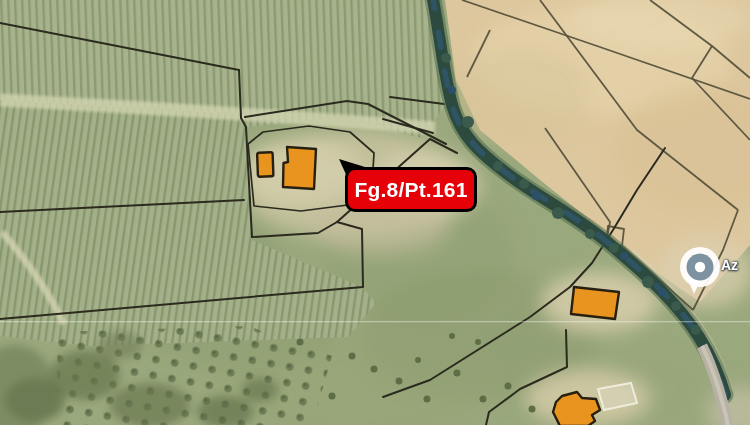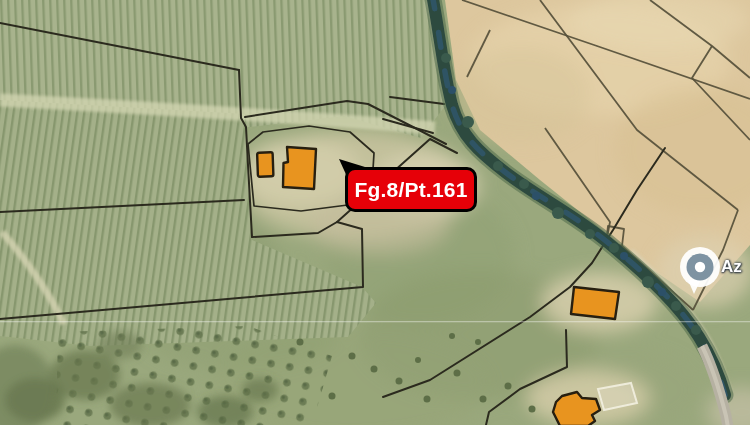--- a/index.html
+++ b/index.html
@@ -21,21 +21,21 @@
     background:var(--label_bg,#e60008);color:var(--label_text,#fff);
     border:3px solid var(--label_border,#000);border-radius:10px;
     box-sizing:border-box;display:flex;align-items:center;justify-content:center;
     font-size:21px;font-weight:bold;letter-spacing:.2px;white-space:nowrap;
     cursor:pointer;
   }
   
   .poi{position:absolute;left:678px;top:246px;width:44px;height:52px;cursor:pointer;}
   .pin-inner{fill:var(--pin_inner,#7e93a2);}
   .poi-label{
-    position:absolute;left:721px;top:257px;font-size:17px;font-weight:bold;
+    position:absolute;left:721px;top:257px;font-size:14px;font-weight:bold;
     color:#fff;white-space:nowrap;
     text-shadow:0 0 3px rgba(45,55,66,.95),0 1px 2px rgba(45,55,66,.9),1px 0 2px rgba(45,55,66,.9);
   }
 </style>
 </head>
 <body>
 
 <div class="viewport">
 
   <svg class="terrain" width="750" height="425" viewBox="0 0 750 425">

